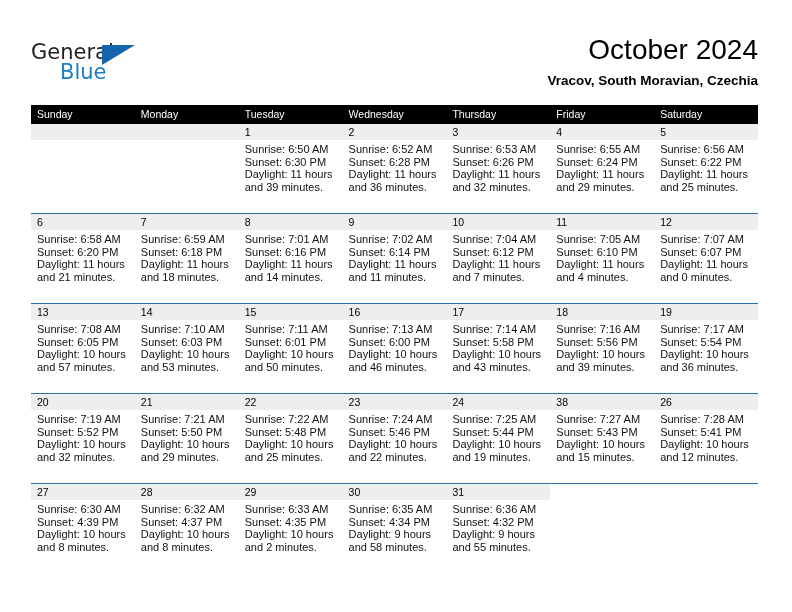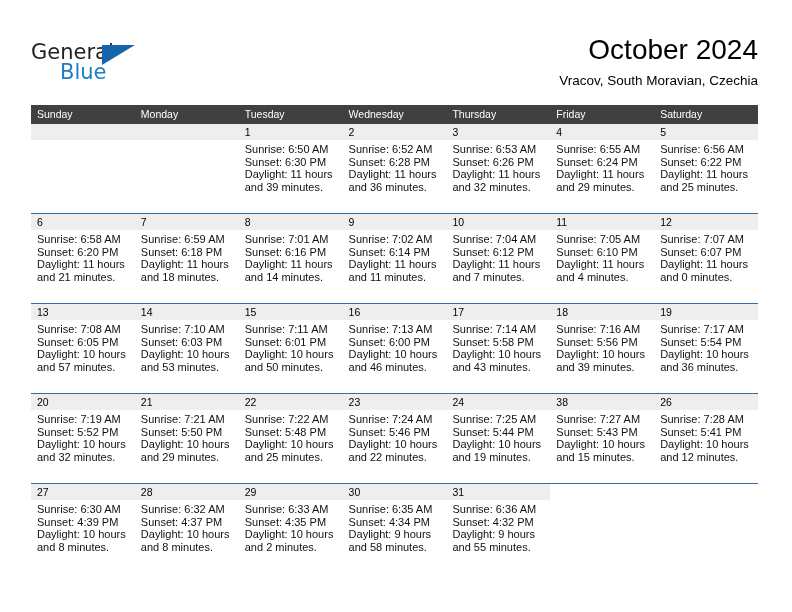--- a/index.html
+++ b/index.html
@@ -72,39 +72,39 @@
   }
   .cal-title {
     font-size: 28px;
     font-weight: normal;
     color: #000000;
     line-height: 32px;
     white-space: nowrap;
   }
   .cal-subtitle {
     font-size: 13.5px;
-    font-weight: normal;
+    font-weight: bold;
     color: #000000;
     line-height: 22px;
     margin-top: 4px;
     white-space: nowrap;
   }
 
   
   .calendar {
     position: absolute;
     left: 31px;
     top: 105px;
     width: 727px;
   }
 
   .dow-row {
     display: flex;
     width: 100%;
-    background: #404040;
+    background: #000000;
     height: 19px;
   }
   .dow {
     flex: 1 1 0;
     color: #ffffff;
     font-size: 10.5px;
     line-height: 19px;
     padding-left: 6px;
     white-space: nowrap;
     overflow: hidden;

